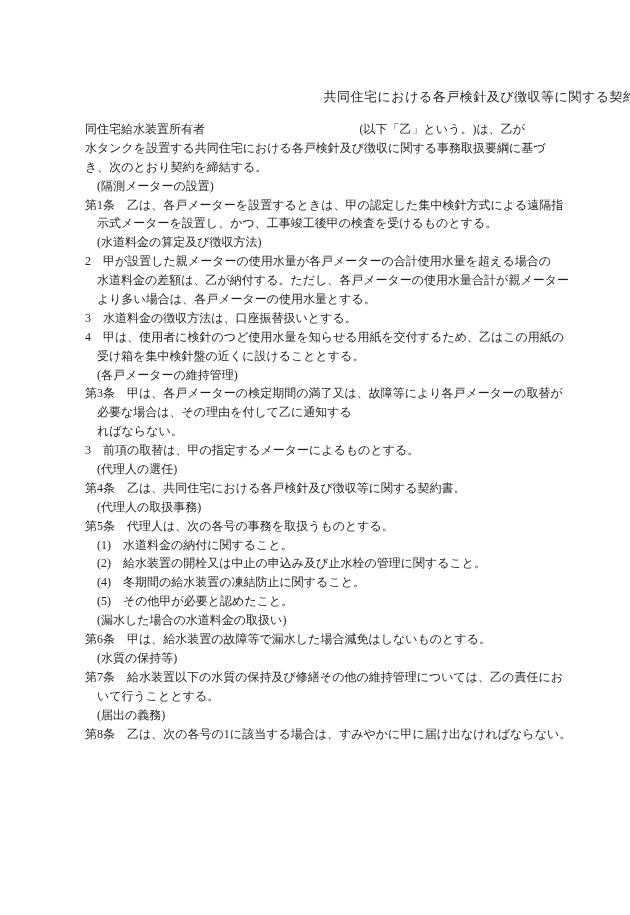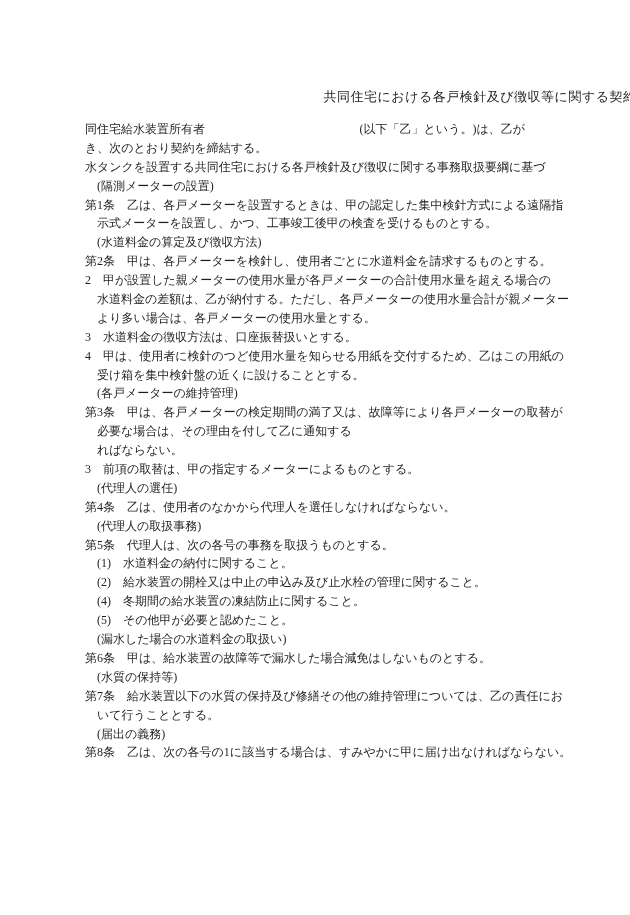--- a/index.html
+++ b/index.html
@@ -54,41 +54,40 @@
 </head>
 <body>
 
 <div class="page">
 
   <h1 class="doc-title">共同住宅における各戸検針及び徴収等に関する契約書</h1>
 
   <div class="content">
 
     <div class="line"><span>同住宅給水装置所有者</span><span class="right-abs inset">(以下「乙」という。)は、乙が</span></div>
+    <div class="line">水タンクを設置する共同住宅における各戸検針及び徴収に関する事務取扱要綱に基づ</div>
     <div class="line">き、次のとおり契約を締結する。</div>
-    <div class="line">水タンクを設置する共同住宅における各戸検針及び徴収に関する事務取扱要綱に基づ</div>
 
     <div class="line">　(隔測メーターの設置)</div>
     <div class="line">第1条　乙は、各戸メーターを設置するときは、甲の認定した集中検針方式による遠隔指</div>
     <div class="line">　示式メーターを設置し、かつ、工事竣工後甲の検査を受けるものとする。</div>
     <div class="line">　(水道料金の算定及び徴収方法)</div>
-    <div class="line">第2条　甲は、各戸メーターを検針し、使用者ごとに水道料金を請求するものとする。</div>
     <div class="line">2　甲が設置した親メーターの使用水量が各戸メーターの合計使用水量を超える場合の</div>
     <div class="line">　水道料金の差額は、乙が納付する。ただし、各戸メーターの使用水量合計が親メーター</div>
     <div class="line">　より多い場合は、各戸メーターの使用水量とする。</div>
     <div class="line">3　水道料金の徴収方法は、口座振替扱いとする。</div>
     <div class="line">4　甲は、使用者に検針のつど使用水量を知らせる用紙を交付するため、乙はこの用紙の</div>
     <div class="line">　受け箱を集中検針盤の近くに設けることとする。</div>
     <div class="line">　(各戸メーターの維持管理)</div>
     <div class="line">第3条　甲は、各戸メーターの検定期間の満了又は、故障等により各戸メーターの取替が</div>
     <div class="line">　必要な場合は、その理由を付して乙に通知する</div>
     <div class="line">　ればならない。</div>
     <div class="line">3　前項の取替は、甲の指定するメーターによるものとする。</div>
     <div class="line">　(代理人の選任)</div>
-    <div class="line">第4条　乙は、使用者のなかから代理人を選任しなければならない。</div>
+    <div class="line">第4条　乙は、共同住宅における各戸検針及び徴収等に関する契約書。</div>
     <div class="line">　(代理人の取扱事務)</div>
     <div class="line">第5条　代理人は、次の各号の事務を取扱うものとする。</div>
     <div class="line">　(1)　水道料金の納付に関すること。</div>
     <div class="line">　(2)　給水装置の開栓又は中止の申込み及び止水栓の管理に関すること。</div>
     <div class="line">　(4)　冬期間の給水装置の凍結防止に関すること。</div>
     <div class="line">　(5)　その他甲が必要と認めたこと。</div>
     <div class="line">　(漏水した場合の水道料金の取扱い)</div>
     <div class="line">第6条　甲は、給水装置の故障等で漏水した場合減免はしないものとする。</div>
     <div class="line">　(水質の保持等)</div>
     <div class="line">第7条　給水装置以下の水質の保持及び修繕その他の維持管理については、乙の責任にお</div>

